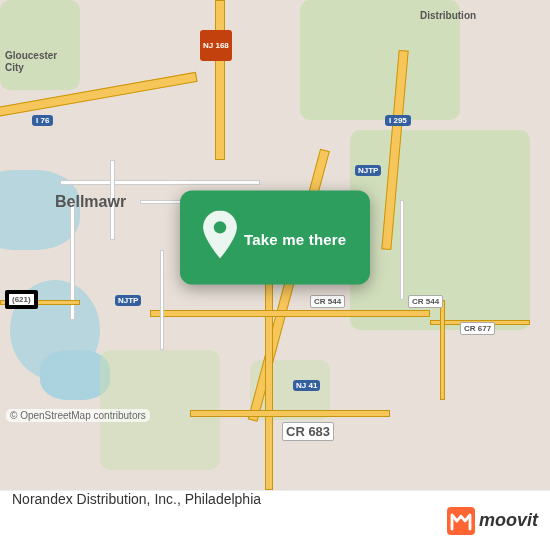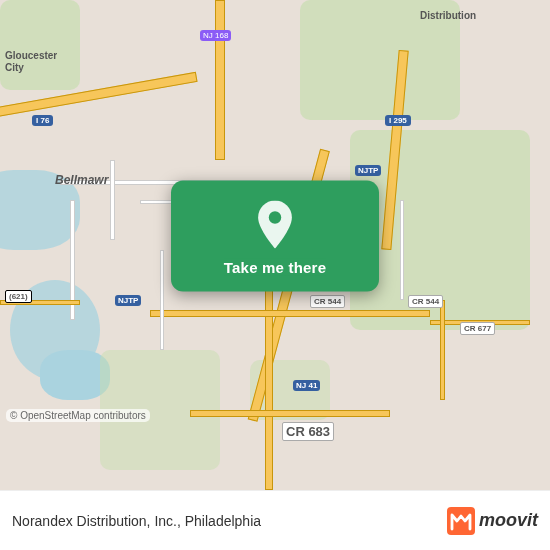--- a/index.html
+++ b/index.html
@@ -25,26 +25,26 @@
       inset: 0;
       background-color: #e8e0d8;
     }
 
     
     #popup-card {
       position: absolute;
       left: 50%;
       top: 50%;
       transform: translate(-50%, -58%);
-      width: 208px;
+      width: 190px;
       background: #2e9e5e;
       border-radius: 12px;
       padding: 20px 16px 16px;
       display: flex;
-      flex-direction: column;
+      flex-direction: row;
       align-items: center;
       box-shadow: 0 4px 16px rgba(0,0,0,0.35);
       z-index: 10;
     }
 
     #popup-icon {
       width: 48px;
       height: 48px;
       margin-bottom: 10px;
     }
@@ -62,21 +62,20 @@
 
     
     #bottom-bar {
       position: absolute;
       bottom: 0;
       left: 0;
       width: 550px;
       height: 60px;
       background: white;
       display: flex;
-      align-items: center;
       padding: 0 12px;
       border-top: 1px solid #eee;
       z-index: 20;
     }
 
     #moovit-logo {
       margin-left: auto;
       display: flex;
       align-items: center;
       gap: 4px;
@@ -147,44 +146,44 @@
   <div style="position:absolute; left:70px; top:200px; width:5px; height:120px; background:#fff; border:0.5px solid #ccc;"></div>
   <div style="position:absolute; left:110px; top:160px; width:5px; height:80px; background:#fff; border:0.5px solid #ccc;"></div>
   <div style="position:absolute; left:140px; top:200px; width:80px; height:4px; background:#fff; border:0.5px solid #ccc;"></div>
   <div style="position:absolute; left:160px; top:250px; width:4px; height:100px; background:#fff; border:0.5px solid #ccc;"></div>
   <div style="position:absolute; left:400px; top:200px; width:4px; height:100px; background:#fff; border:0.5px solid #ccc;"></div>
   <div style="position:absolute; left:430px; top:320px; width:100px; height:5px; background:#f7c65a; border:1px solid #c8960c;"></div>
   <div style="position:absolute; left:440px; top:300px; width:5px; height:100px; background:#f7c65a; border:1px solid #c8960c;"></div>
   <div style="position:absolute; left:0; top:300px; width:80px; height:5px; background:#f7c65a; border:1px solid #c8960c;"></div>
 
   <div style="position:absolute; left:5px; top:50px; font-size:10px; color:#555; font-weight:600; line-height:1.2;">Gloucester<br>City</div>
-  <div style="position:absolute; left:55px; top:173px; font-size:12px; color:#555; font-weight:600;font-style:italic;">Bellmawr</div>
+  <div style="position:absolute; left:55px; top:193px; font-size:16px; color:#555; font-weight:600;">Bellmawr</div>
   <div style="position:absolute; left:420px; top:10px; font-size:10px; color:#555; font-weight:600;">Distribution</div>
 
   <div style="position:absolute; left:32px; top:115px; background:#3560a0; color:white; font-size:8px; font-weight:700; padding:1px 4px; border-radius:3px;">I 76</div>
 
-  <div style="position:absolute; left:200px; top:30px; background:#8b5cf6; color:white; font-size:8px; font-weight:400; padding:1px 3px; border-radius:3px;">NJ 168</div>
+  <div style="position:absolute; left:200px; top:30px; background:#c2410c; color:white; font-size:8px; font-weight:700; padding:11px 3px; border-radius:3px;">NJ 168</div>
 
   <div style="position:absolute; left:385px; top:115px; background:#3560a0; color:white; font-size:8px; font-weight:700; padding:1px 4px; border-radius:3px;">I 295</div>
 
   <div style="position:absolute; left:355px; top:165px; background:#3560a0; color:white; font-size:8px; font-weight:700; padding:1px 3px; border-radius:3px;">NJTP</div>
 
   <div style="position:absolute; left:115px; top:295px; background:#3560a0; color:white; font-size:8px; font-weight:700; padding:1px 3px; border-radius:3px;">NJTP</div>
 
   <div style="position:absolute; left:248px; top:380px; background:#3560a0; color:white; font-size:8px; font-weight:700; padding:1px 3px; border-radius:3px;margin-left:45px;">NJ 41</div>
 
   <div style="position:absolute; left:310px; top:295px; background:#fff; color:#555; font-size:8px; font-weight:700; padding:1px 3px; border:1px solid #aaa; border-radius:2px;">CR 544</div>
 
   <div style="position:absolute; left:408px; top:295px; background:#fff; color:#555; font-size:8px; font-weight:700; padding:1px 3px; border:1px solid #aaa; border-radius:2px;">CR 544</div>
 
   <div style="position:absolute; left:282px; top:422px; background:#fff; color:#555; font-size:13px; font-weight:700; padding:1px 3px; border:1px solid #aaa; border-radius:2px;">CR 683</div>
 
   <div style="position:absolute; left:460px; top:322px; background:#fff; color:#555; font-size:8px; font-weight:700; padding:1px 3px; border:1px solid #aaa; border-radius:2px;">CR 677</div>
 
-  <div style="position:absolute; left:5px; top:290px; background:#fff; color:#555; font-size:8px; font-weight:700; padding:1px 3px; border:1px solid #000000; border-radius:2px;">(621)</div>
+  <div style="position:absolute; left:5px; top:290px; background:#fff; color:#555; font-size:8px; font-weight:700; padding:1px 3px; border:4px solid #000000; border-radius:2px;">(621)</div>
 
   <div id="popup-card">
 
     <svg id="popup-icon" viewBox="0 0 48 54" fill="none" xmlns="http://www.w3.org/2000/svg">
       <path d="M24 0C13.5 0 5 8.5 5 19C5 32 24 54 24 54C24 54 43 32 43 19C43 8.5 34.5 0 24 0Z" fill="white" opacity="0.9"></path>
       <circle cx="24" cy="19" r="7" fill="#2e9e5e"></circle>
     </svg>
     <button id="popup-btn">Take me there</button>
   </div>
 

